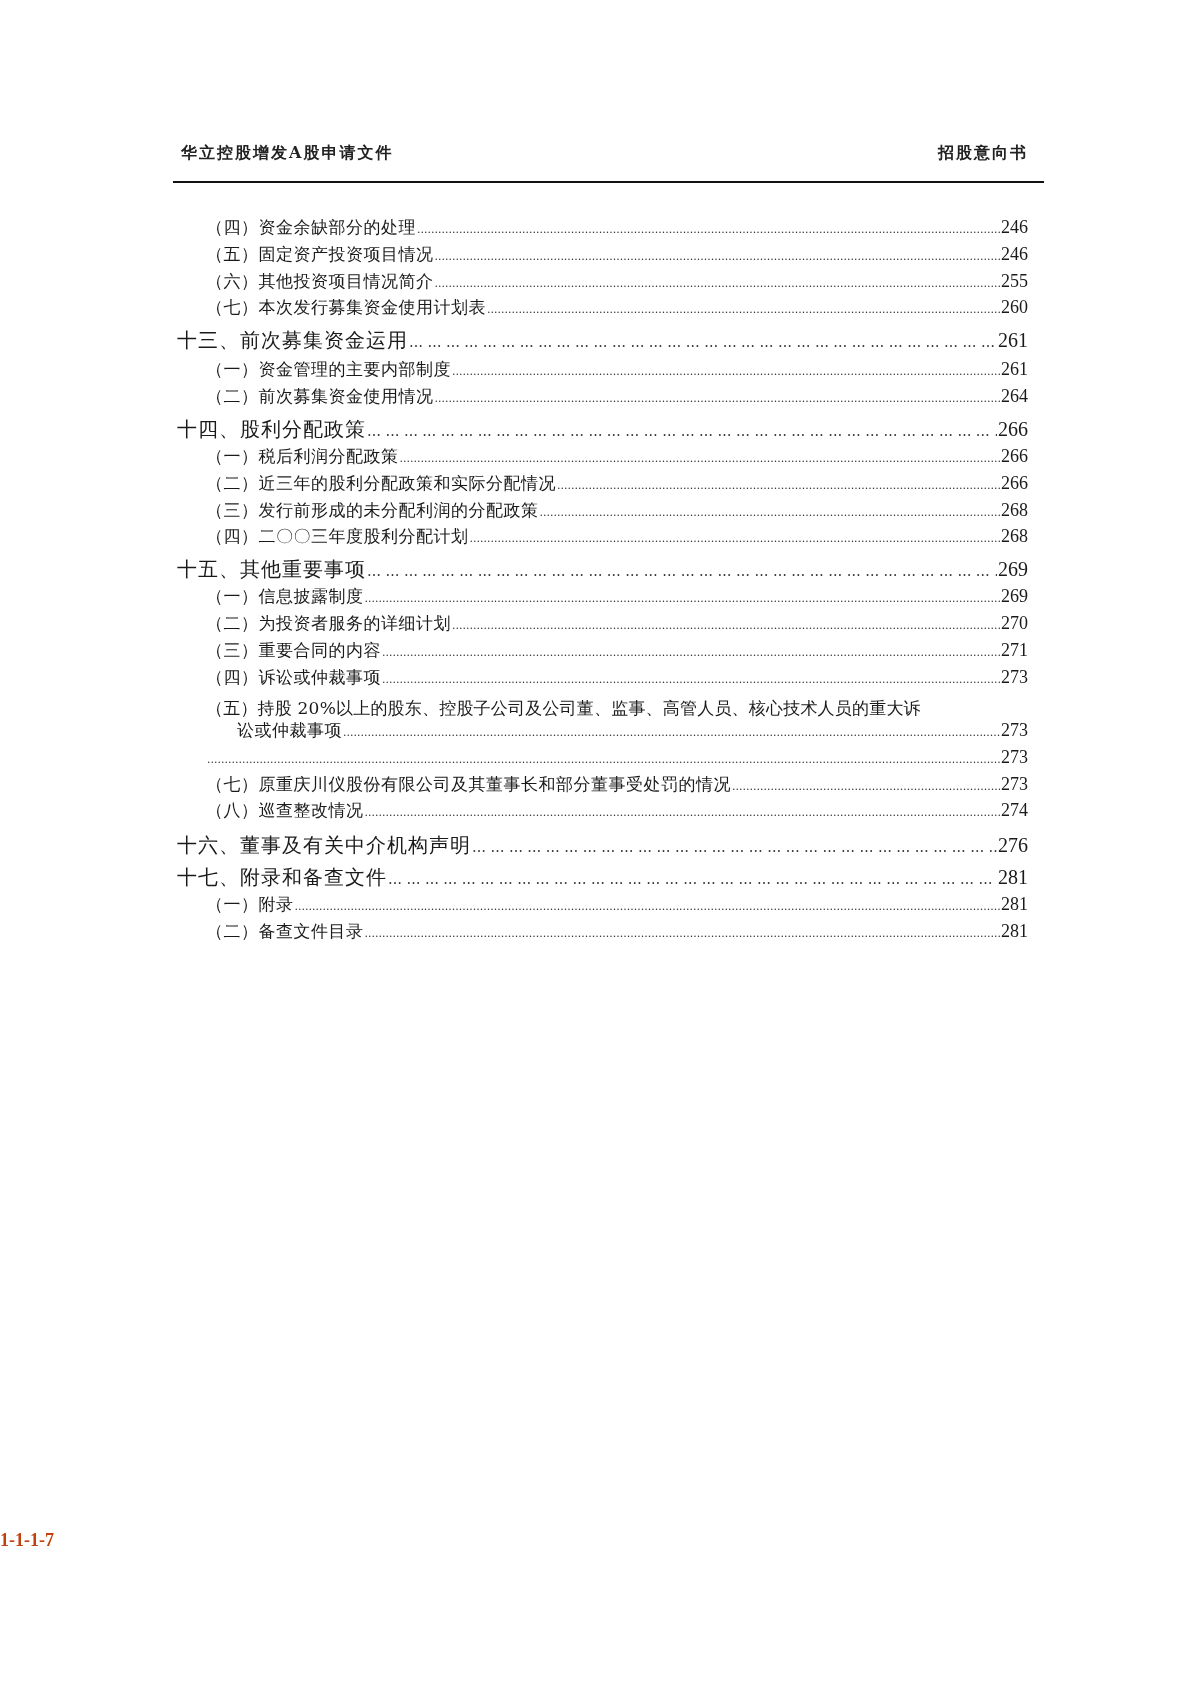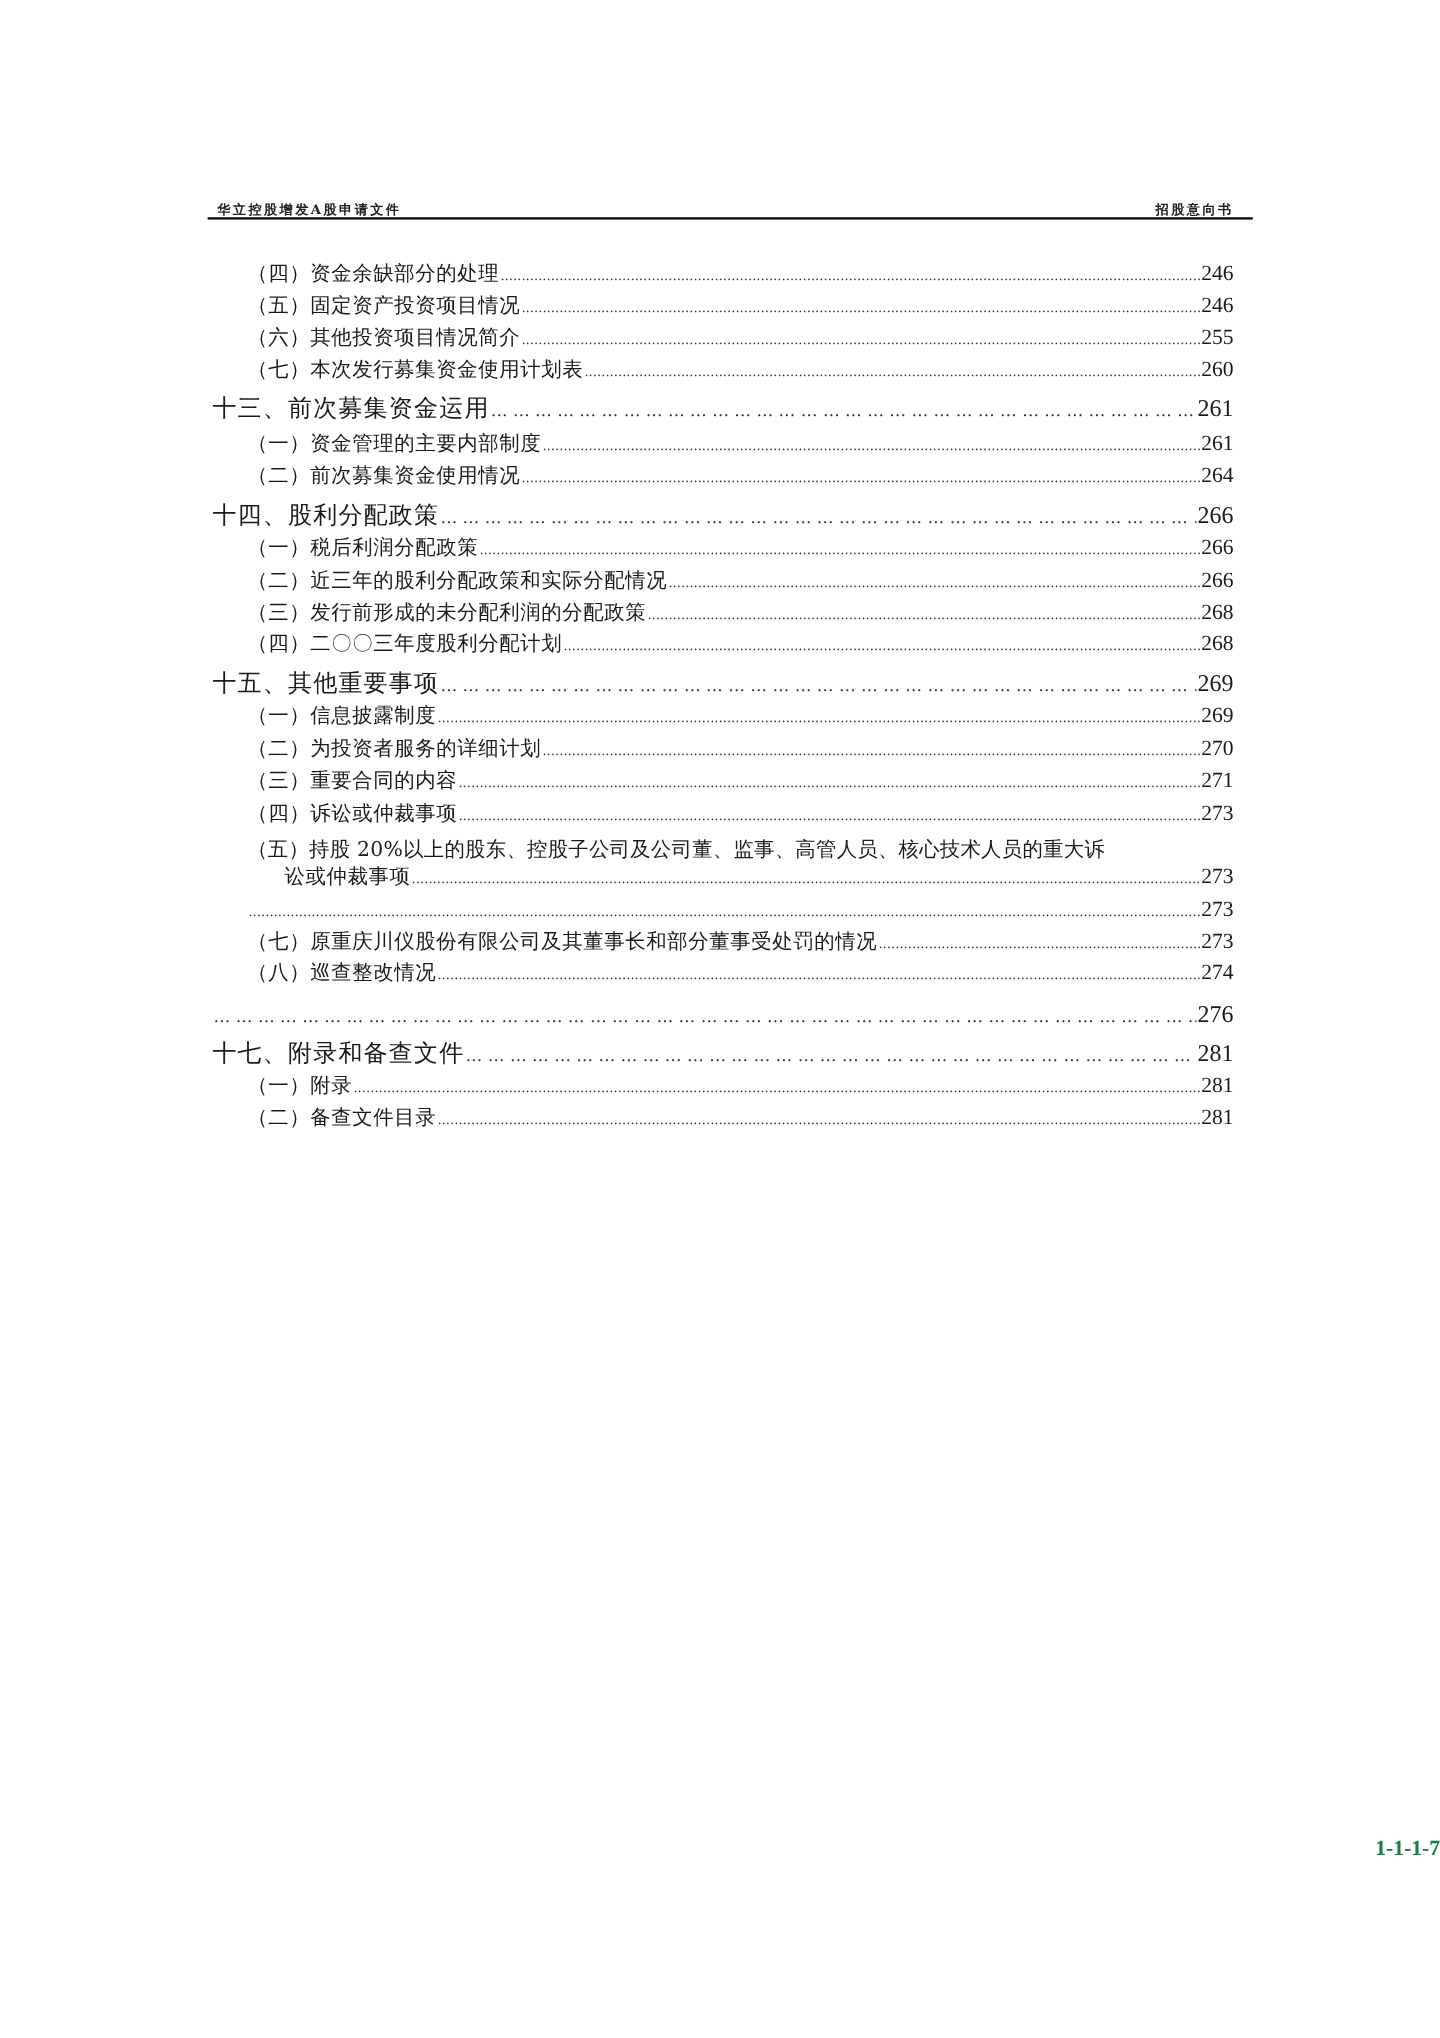--- a/index.html
+++ b/index.html
@@ -1,41 +1,41 @@
 <!DOCTYPE html>
 <html><head>
   <meta charset="utf-8">
   <style>
     html, body { margin: 0; padding: 0; background: #ffffff; }
     body { width: 1200px; height: 1698px; position: relative; overflow: hidden;
       font-family: "DejaVu Serif", "Liberation Serif", serif; color: #1a1a1a; }
     .page-header { position: absolute; left: 173px; top: 140px; width: 871px; height: 32px; }
-    .header-left, .header-right { position: absolute; top: 3px; font-size: 11px; letter-spacing: 2px;
-      font-family: "DejaVu Serif", serif; color: #222; font-weight: bold; margin-top: 24px; }
+    .header-left, .header-right { position: absolute; top: 3px; font-size: 16px; letter-spacing: 2px;
+      font-family: "DejaVu Serif", serif; color: #222; font-weight: bold; }
     .header-left { left: 8px; }
     .header-right { right: 16px; }
     .header-rule { position: absolute; left: 173px; top: 181px; width: 871px; height: 2px; background: #111; }
     .toc { position: absolute; left: 0; top: 0; width: 1200px; }
     .toc-row { position: absolute; display: flex; align-items: baseline; white-space: nowrap; }
     .toc-row .title { flex: 0 0 auto; }
     .toc-row .leader { flex: 1 1 auto; overflow: hidden; color: #333; margin: 0 1px; letter-spacing: 0px; }
     .toc-row .leader::before { content: "..................................................................................................................................................................................................................................................."; }
     .toc-row .page { flex: 0 0 auto; font-family: "Liberation Serif", serif; }
     .lvl1 { left: 177px; right: 172px; font-size: 20px; height: 28px; line-height: 28px; }
     .lvl1 .title { letter-spacing: 1px; }
     .lvl1 .leader::before { content: "… … … … … … … … … … … … … … … … … … … … … … … … … … … … … … … … … … … … … … … … … … … … … … … … … …"; font-size: 14px; }
     .lvl1 .page { font-size: 20px; }
     .lvl2 { left: 206px; right: 172px; font-size: 17px; height: 25px; line-height: 25px; }
     .lvl2 .page { font-size: 18px; }
     .lvl2 .leader { font-size: 11px; }
     .lvl2 .title { letter-spacing: 0.5px; }
     .wrap-first { position: absolute; left: 206px; font-size: 17px; line-height: 25px; white-space: nowrap; letter-spacing: 0.2px; }
     .wrap-cont { left: 199px; margin-left: 38px; }
-    .footer { position: absolute; left: 0; width: 1200px; top: 1530px; text-align: right;
-      font-family: "Liberation Serif", serif; font-weight: bold; font-size: 18px; color: #15803d; }
+    .footer { position: absolute; left: 0; width: 1200px; top: 1530px; text-align: left;
+      font-family: "Liberation Serif", serif; font-weight: bold; font-size: 18px; color: #c2410c; }
   </style>
 </head>
 <body>
 
 <div class="page-header">
   <span class="header-left">华立控股增发A股申请文件</span>
   <span class="header-right">招股意向书</span>
 </div>
 <div class="header-rule"></div>
 
@@ -146,20 +146,21 @@
     <span class="leader"></span>
     <span class="page">273</span>
   </div>
   <div class="toc-row lvl2" style="top:798px">
     <span class="title">（八）巡查整改情况</span>
     <span class="leader"></span>
     <span class="page">274</span>
   </div>
 
   <div class="toc-row lvl1" style="top:831px">
+    <span class="title">十六、董事及有关中介机构声明</span>
     <span class="leader"></span>
     <span class="page">276</span>
   </div>
   <div class="toc-row lvl1" style="top:863px">
     <span class="title">十七、附录和备查文件</span>
     <span class="leader"></span>
     <span class="page">281</span>
   </div>
   <div class="toc-row lvl2" style="top:892px">
     <span class="title">（一）附录</span>

